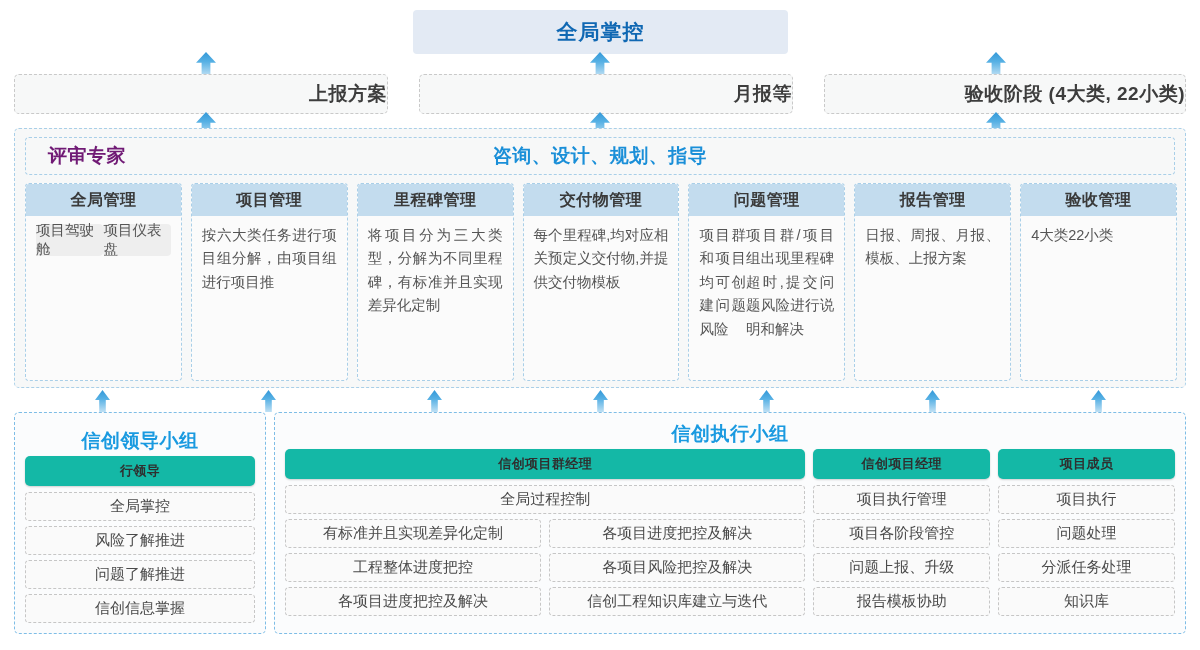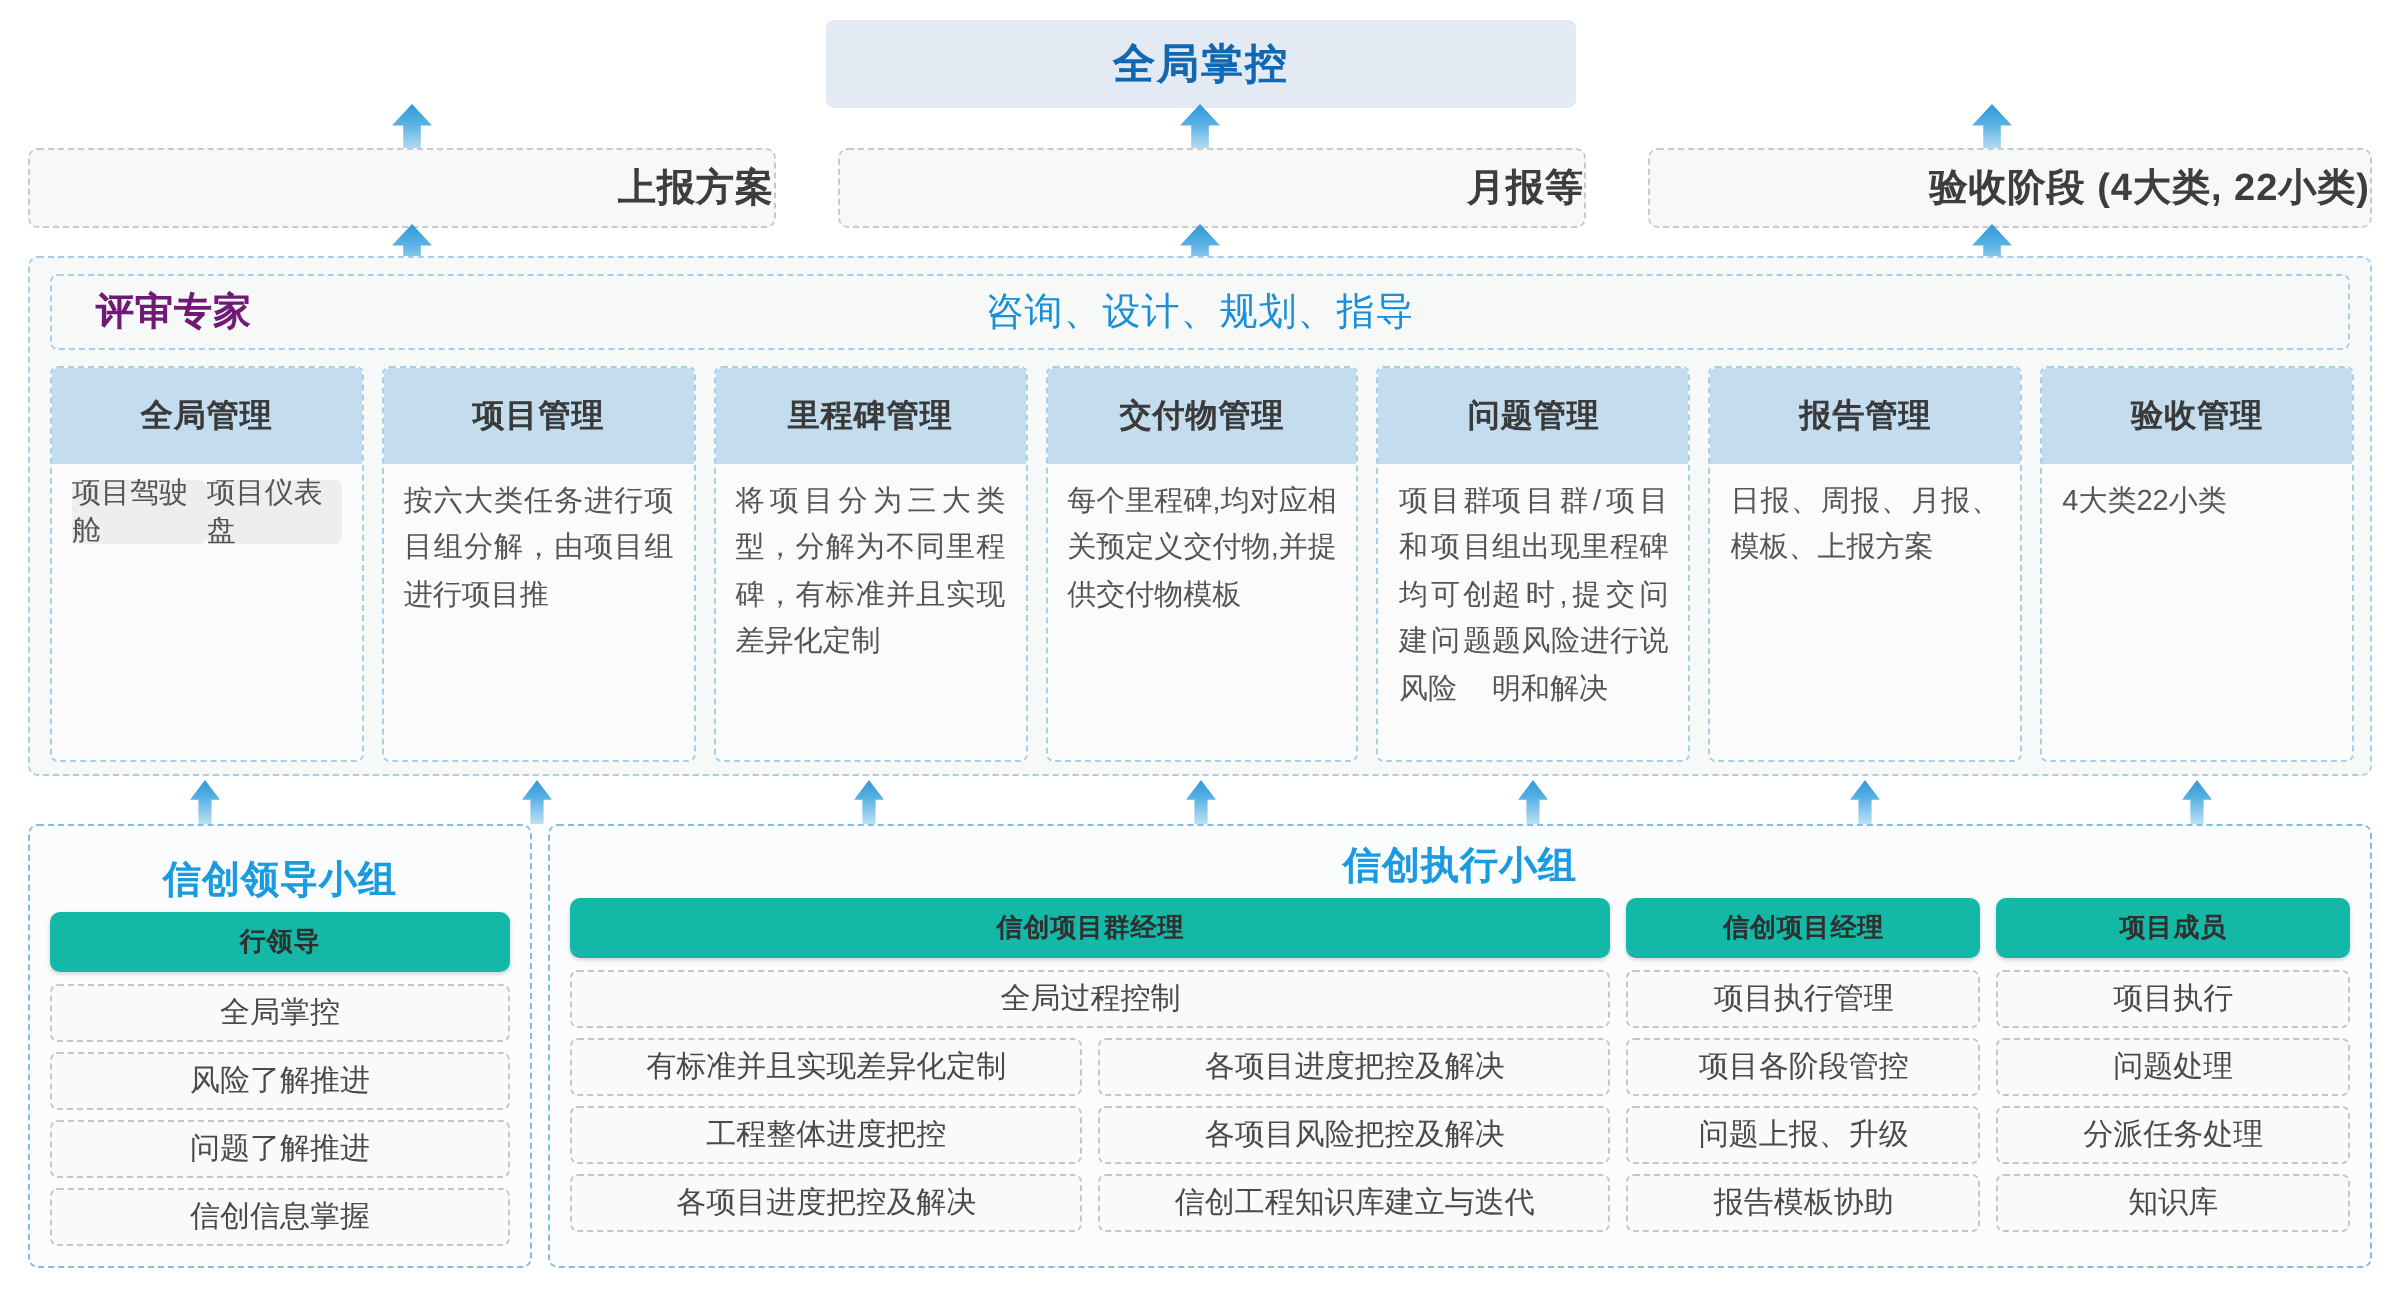--- a/index.html
+++ b/index.html
@@ -89,21 +89,21 @@
     font-size: 19px;
     font-weight: bold;
     letter-spacing: .5px;
   }
   .mid-header-center {
     position: absolute;
     left: 0; right: 0;
     text-align: center;
     color: #1a8fd8;
     font-size: 19px;
-    font-weight: normal;
+    font-weight: bold;
     letter-spacing: .5px;
     pointer-events: none;
   }
 
   .cols {
     position: absolute;
     left: 10px; top: 54px;
     width: 1152px; height: 198px;
     display: flex;
   }
@@ -111,21 +111,21 @@
     width: 157px;
     margin-right: 9px;
     border: 1px dashed #a9cfe8;
     border-radius: 4px;
     background: #fbfbfb;
     display: flex; flex-direction: column;
     overflow: hidden;
   }
   .col:last-child { margin-right: 0; }
   .col-head {
-    height: 48px;
+    height: 32px;
     background: #c3dcee;
     display: flex; align-items: center; justify-content: center;
     color: #3a3a3a;
     font-size: 16px;
     font-weight: bold;
     letter-spacing: .5px;
     flex: none;
   }
   .col-body {
     flex: 1;

